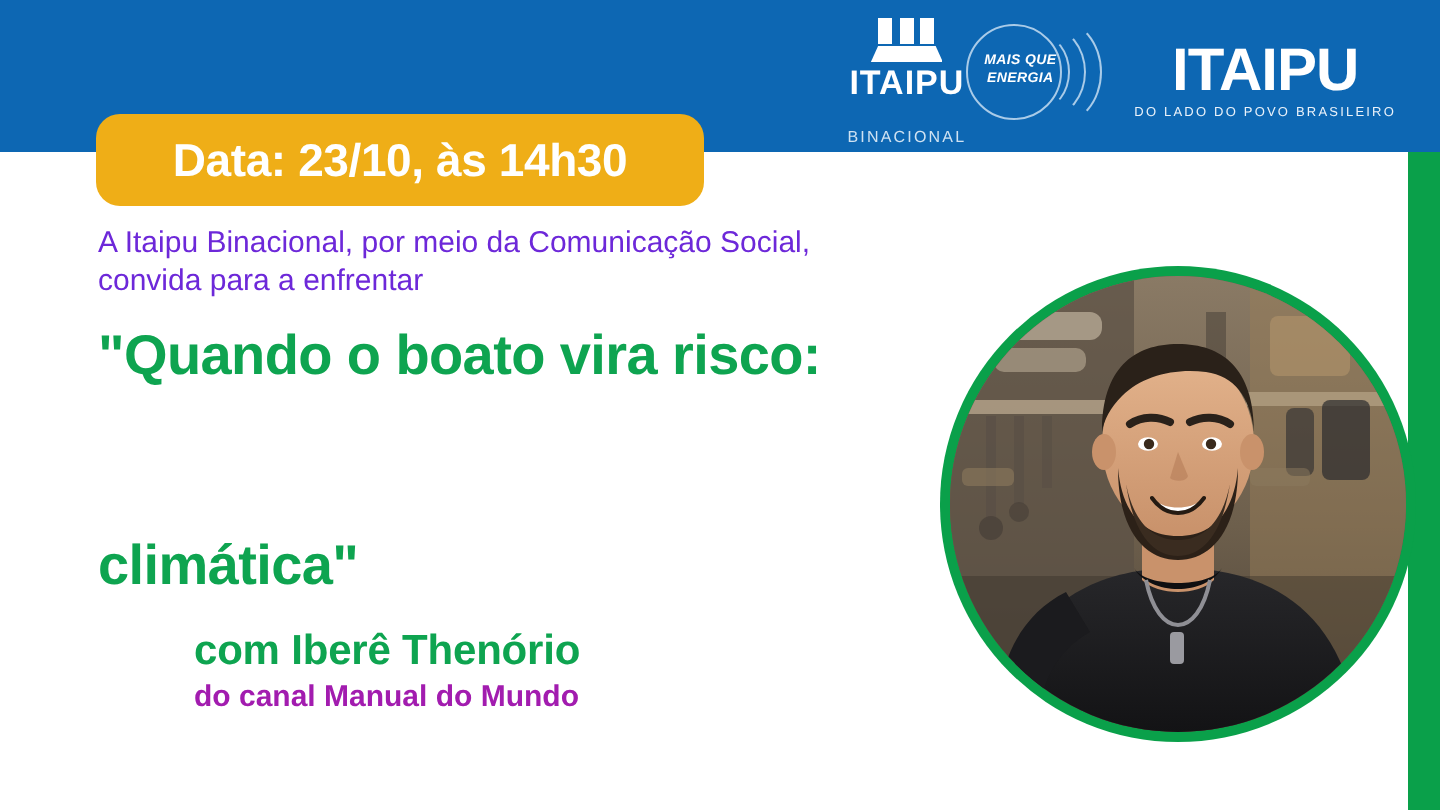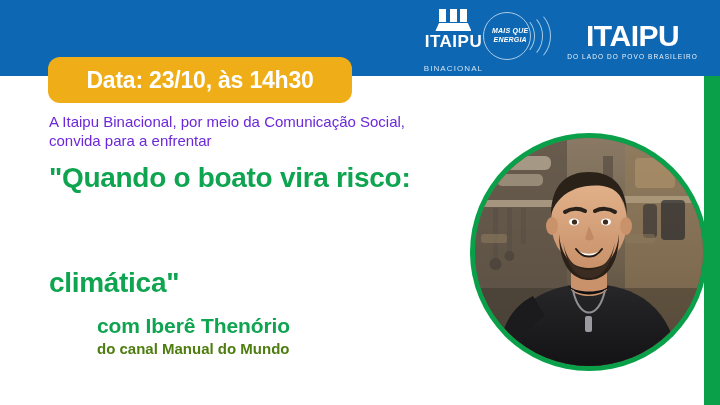--- a/index.html
+++ b/index.html
@@ -239,21 +239,21 @@
     font-size: 21px;
     line-height: 25px;
     color: #0ea450;
     letter-spacing: -0.1px;
   }
   .speaker-channel {
     font-family: "Liberation Sans", sans-serif;
     font-weight: bold;
     font-size: 15px;
     line-height: 19px;
-    color: #4d7c0f;
+    color: #a21caf;
     margin-top: 1px;
   }
 
   
   .portrait-wrap {
     position: absolute;
     left: 470px;
     top: 133px;
     width: 238px;
     height: 238px;

